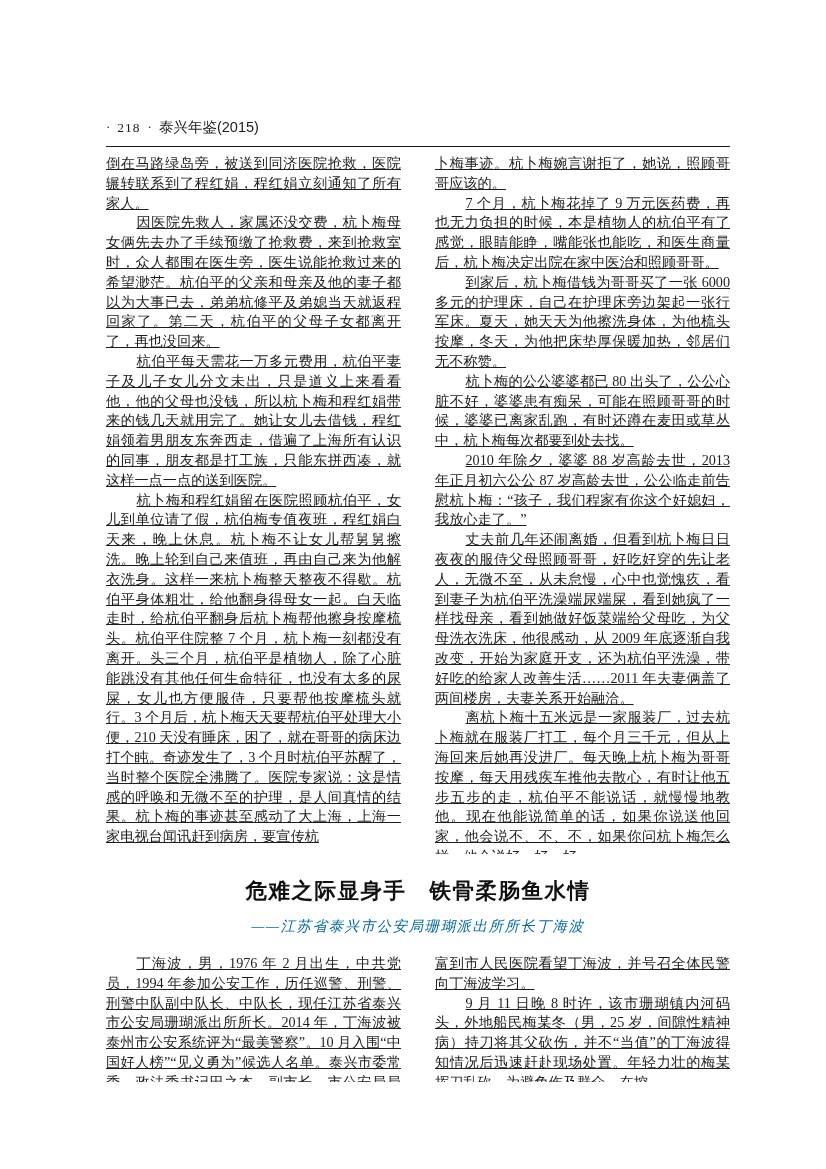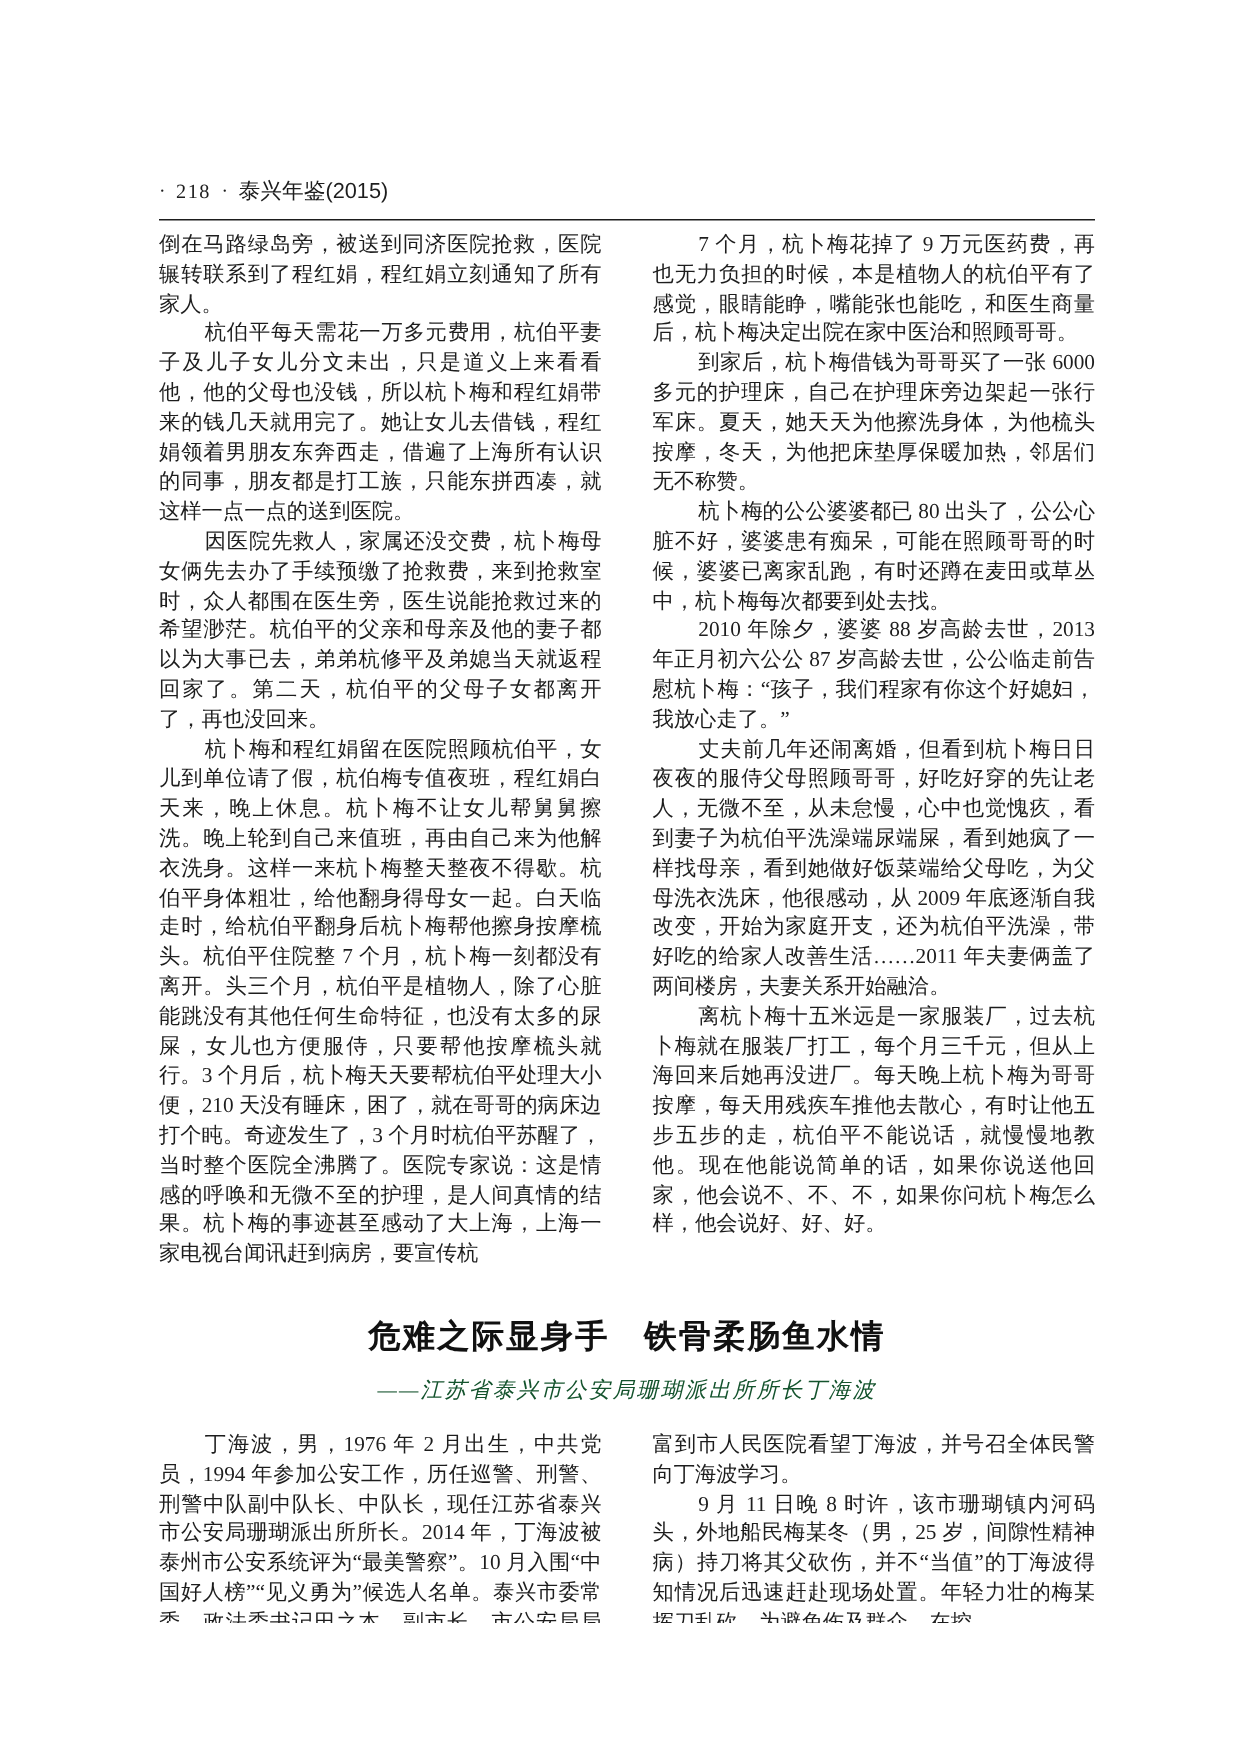--- a/index.html
+++ b/index.html
@@ -40,20 +40,21 @@
   .running-head .booktitle {
     font-family: "Liberation Sans", "DejaVu Sans", sans-serif;
     font-weight: 400;
     font-size: 14.5px;
   }
   
   .columns {
     display: flex;
     gap: 34px;
     margin-top: 7px;
+    text-decoration: underline;
   }
   .col {
     width: 300px;
     text-align: justify;
     font-size: 14.2px;
     line-height: 19.8px;
   }
   .a1 .col { min-height: 697px; }
   .a1 { height: 700px; overflow: hidden; }
   p.para { margin: 0; }
@@ -68,21 +69,21 @@
     font-weight: 700;
     font-size: 21.5px;
     letter-spacing: 1.5px;
     color: #111111;
   }
   .article2-subtitle {
     margin-top: 12px;
     font-size: 14.5px;
     font-style: italic;
     letter-spacing: 1.5px;
-    color: #14532d;
+    color: #0369a1;
   }
   .a2 {
     margin-top: 18px;
     height: 128px;
     overflow: hidden;
   }
 </style>
 </head>
 <body>
 
@@ -91,25 +92,26 @@
   <div class="running-head">
     <span class="dot">·</span>
     <span class="pagenum">218</span>
     <span class="dot">·</span>
     <span class="booktitle">泰兴年鉴(2015)</span>
   </div>
 
   <div class="columns a1">
     <div class="col">
         <p class="para">倒在马路绿岛旁，被送到同济医院抢救，医院辗转联系到了程红娟，程红娟立刻通知了所有家人。</p>
+        <p class="para indent">因医院先救人，家属还没交费，杭卜梅母女俩先去办了手续预缴了抢救费，来到抢救室时，众人都围在医生旁，医生说能抢救过来的希望渺茫。杭伯平的父亲和母亲及他的妻子都以为大事已去，弟弟杭修平及弟媳当天就返程回家了。第二天，杭伯平的父母子女都离开了，再也没回来。</p>
         <p class="para indent">杭伯平每天需花一万多元费用，杭伯平妻子及儿子女儿分文未出，只是道义上来看看他，他的父母也没钱，所以杭卜梅和程红娟带来的钱几天就用完了。她让女儿去借钱，程红娟领着男朋友东奔西走，借遍了上海所有认识的同事，朋友都是打工族，只能东拼西凑，就这样一点一点的送到医院。</p>
-        <p class="para indent">因医院先救人，家属还没交费，杭卜梅母女俩先去办了手续预缴了抢救费，来到抢救室时，众人都围在医生旁，医生说能抢救过来的希望渺茫。杭伯平的父亲和母亲及他的妻子都以为大事已去，弟弟杭修平及弟媳当天就返程回家了。第二天，杭伯平的父母子女都离开了，再也没回来。</p>
         <p class="para indent">杭卜梅和程红娟留在医院照顾杭伯平，女儿到单位请了假，杭伯梅专值夜班，程红娟白天来，晚上休息。杭卜梅不让女儿帮舅舅擦洗。晚上轮到自己来值班，再由自己来为他解衣洗身。这样一来杭卜梅整天整夜不得歇。杭伯平身体粗壮，给他翻身得母女一起。白天临走时，给杭伯平翻身后杭卜梅帮他擦身按摩梳头。杭伯平住院整 7 个月，杭卜梅一刻都没有离开。头三个月，杭伯平是植物人，除了心脏能跳没有其他任何生命特征，也没有太多的尿屎，女儿也方便服侍，只要帮他按摩梳头就行。3 个月后，杭卜梅天天要帮杭伯平处理大小便，210 天没有睡床，困了，就在哥哥的病床边打个盹。奇迹发生了，3 个月时杭伯平苏醒了，当时整个医院全沸腾了。医院专家说：这是情感的呼唤和无微不至的护理，是人间真情的结果。杭卜梅的事迹甚至感动了大上海，上海一家电视台闻讯赶到病房，要宣传杭</p>
       </div>
     <div class="col">
+        <p class="para">卜梅事迹。杭卜梅婉言谢拒了，她说，照顾哥哥应该的。</p>
         <p class="para indent">7 个月，杭卜梅花掉了 9 万元医药费，再也无力负担的时候，本是植物人的杭伯平有了感觉，眼睛能睁，嘴能张也能吃，和医生商量后，杭卜梅决定出院在家中医治和照顾哥哥。</p>
         <p class="para indent">到家后，杭卜梅借钱为哥哥买了一张 6000 多元的护理床，自己在护理床旁边架起一张行军床。夏天，她天天为他擦洗身体，为他梳头按摩，冬天，为他把床垫厚保暖加热，邻居们无不称赞。</p>
         <p class="para indent">杭卜梅的公公婆婆都已 80 出头了，公公心脏不好，婆婆患有痴呆，可能在照顾哥哥的时候，婆婆已离家乱跑，有时还蹲在麦田或草丛中，杭卜梅每次都要到处去找。</p>
         <p class="para indent">2010 年除夕，婆婆 88 岁高龄去世，2013 年正月初六公公 87 岁高龄去世，公公临走前告慰杭卜梅：“孩子，我们程家有你这个好媳妇，我放心走了。”</p>
         <p class="para indent">丈夫前几年还闹离婚，但看到杭卜梅日日夜夜的服侍父母照顾哥哥，好吃好穿的先让老人，无微不至，从未怠慢，心中也觉愧疚，看到妻子为杭伯平洗澡端尿端屎，看到她疯了一样找母亲，看到她做好饭菜端给父母吃，为父母洗衣洗床，他很感动，从 2009 年底逐渐自我改变，开始为家庭开支，还为杭伯平洗澡，带好吃的给家人改善生活……2011 年夫妻俩盖了两间楼房，夫妻关系开始融洽。</p>
         <p class="para indent">离杭卜梅十五米远是一家服装厂，过去杭卜梅就在服装厂打工，每个月三千元，但从上海回来后她再没进厂。每天晚上杭卜梅为哥哥按摩，每天用残疾车推他去散心，有时让他五步五步的走，杭伯平不能说话，就慢慢地教他。现在他能说简单的话，如果你说送他回家，他会说不、不、不，如果你问杭卜梅怎么样，他会说好、好、好。</p>
       </div>
   </div>
 
   <div class="article2-header">

